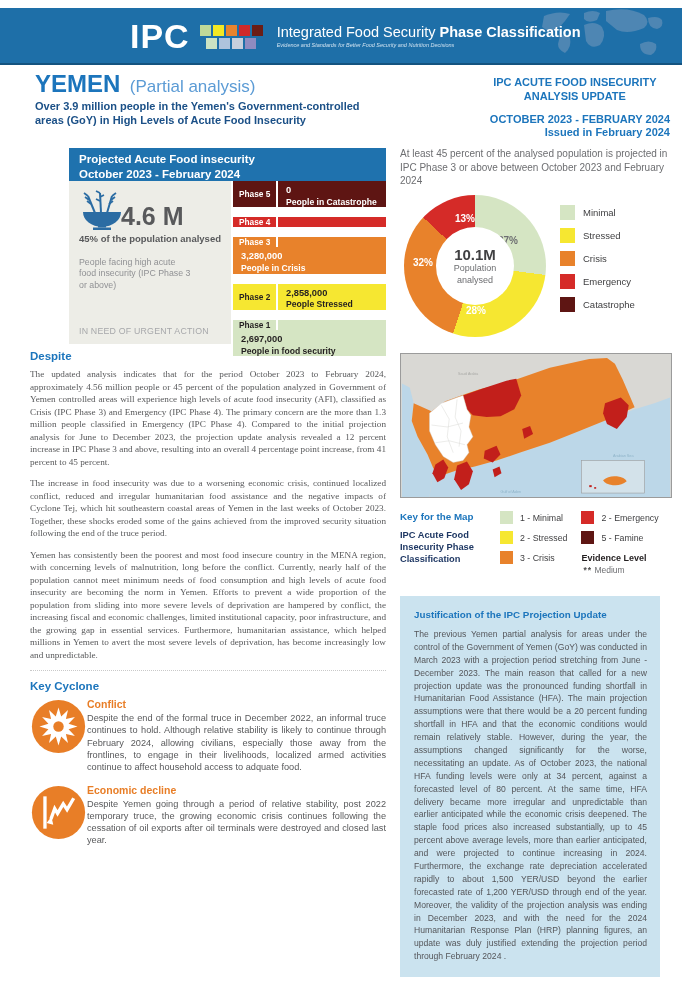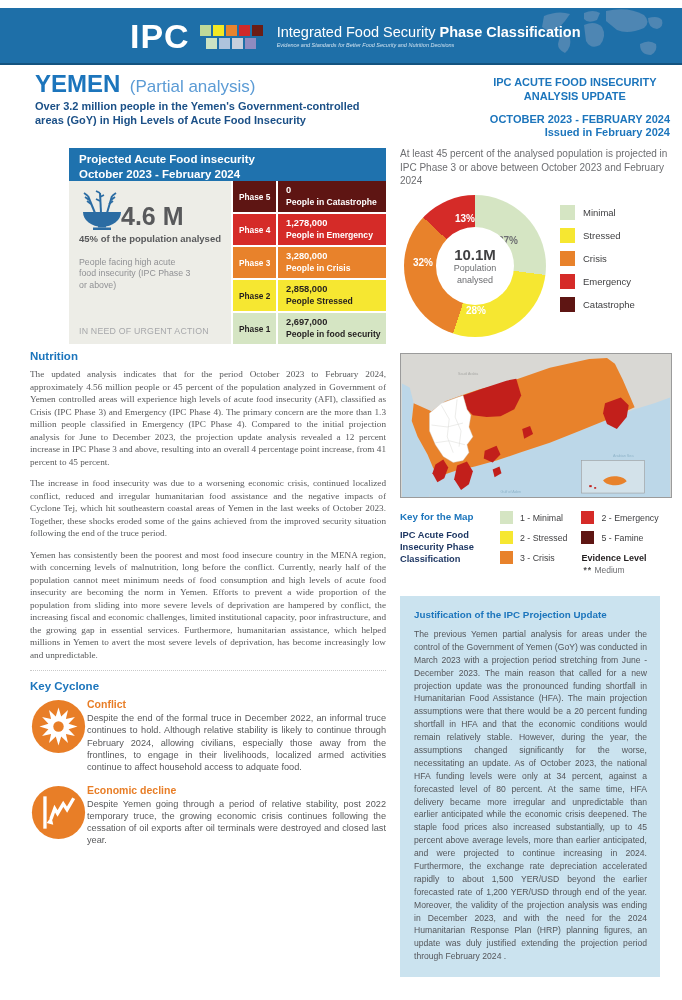--- a/index.html
+++ b/index.html
@@ -32,21 +32,21 @@
   
   .stats-box { position:absolute; top:148px; left:30px; width:356px; height:196px;padding-left:39px; }
   .stats-head { background:#1F72AE; color:#fff; font-size:11.5px; font-weight:bold; padding:4px 10px; height:33px; line-height:1.3; }
   .stats-body { display:flex; height:163px; }
   .stats-left { width:162px; background:#EDEDE7; padding:8px 8px 6px 10px; position:relative; }
   .bignum-row { display:flex; align-items:flex-end; }
   .big-number { font-size:25px; font-weight:bold; color:#58595B; margin-left:-4px; }
   .big-caption { font-size:9.5px; font-weight:bold; color:#58595B; margin-top:2px; line-height:1.25; }
   .stats-desc { font-size:8.8px; color:#909194; margin-top:12px; line-height:1.3; width:115px; }
   .stats-urgent { position:absolute; bottom:8px; left:10px; font-size:8.8px; color:#A7A8AB; letter-spacing:.2px; }
-  .phase-table { flex:1; margin-left:2px; display:flex; flex-direction:column; gap:2px; }
+  .phase-table { flex:1; margin-left:2px; display:flex; flex-direction:column; gap:10px; }
   .phase-row { flex:1; display:flex; }
   .phase-label { width:45px; flex:none; font-size:8.3px; font-weight:bold; display:flex; align-items:center; padding-left:6px; border-right:2px solid #fff; }
   .phase-val { flex:1; padding:4px 0 0 8px; }
   .phase-num { font-size:9.3px; font-weight:bold; line-height:1.25; }
   .phase-desc { font-size:8.6px; font-weight:bold; line-height:1.25; }
 
   
   .donut-intro { position:absolute; top:147px; left:400px; width:268px; font-size:10px; color:#6D6E71; line-height:1.35; }
   .donut { position:absolute; top:195px; left:404px; width:142px; height:142px; border-radius:50%; }
   .donut-hole { position:absolute; left:32px; top:32px; width:78px; height:78px; background:#fff; border-radius:50%; display:flex; flex-direction:column; align-items:center; justify-content:center; }
@@ -132,21 +132,21 @@
         <div class="band-title"><span>Integrated Food Security </span><b>Phase Classification</b></div>
         <div class="band-tagline">Evidence and Standards for Better Food Security and Nutrition Decisions</div>
       </div>
     </div>
   </div>
 
   <div class="country-line">
     <span class="country">YEMEN</span>
     <span class="analysis-type">(Partial analysis)</span>
   </div>
-  <div class="subtitle">Over 3.2 million people  in the Yemen's Government-controlled areas (GoY) in High Levels of Acute Food Insecurity</div>
+  <div class="subtitle">Over 3.9 million people  in the Yemen's Government-controlled areas (GoY) in High Levels of Acute Food Insecurity</div>
   <div class="right-head">
     <div class="rt" style="width:170px;">IPC ACUTE FOOD INSECURITY ANALYSIS UPDATE</div>
     <div class="period">
       <div>OCTOBER 2023 - FEBRUARY 2024</div>
       <div>Issued in February 2024</div>
     </div>
   </div>
 
   <div class="stats-box">
     <div class="stats-head">
@@ -186,40 +186,36 @@
       <div class="phase-table">
         <div class="phase-row" style="background: rgb(94, 21, 19); color: rgb(255, 255, 255);">
           <div class="phase-label">Phase 5</div>
           <div class="phase-val">
               <div class="phase-num">0</div>
               <div class="phase-desc">People in Catastrophe</div>
             </div>
         </div>
         <div class="phase-row" style="background: rgb(213, 43, 40); color: rgb(255, 255, 255);">
           <div class="phase-label">Phase 4</div>
-          <div class="phase-val">
-              <div class="phase-num">1,278,000</div>
-              <div class="phase-desc">People in Emergency</div>
-            </div>
-        </div>
-        <div class="phase-row" style="background: rgb(232, 130, 43); color: rgb(255, 255, 255);">
+        </div>
+        <div class="phase-row" style="background: rgb(232, 130, 43); color: rgb(255, 255, 255); flex-direction: column;">
           <div class="phase-label">Phase 3</div>
           <div class="phase-val">
               <div class="phase-num">3,280,000</div>
               <div class="phase-desc">People in Crisis</div>
             </div>
         </div>
         <div class="phase-row" style="background: rgb(246, 231, 49); color: rgb(35, 31, 32);">
           <div class="phase-label">Phase 2</div>
           <div class="phase-val">
               <div class="phase-num">2,858,000</div>
               <div class="phase-desc">People Stressed</div>
             </div>
         </div>
-        <div class="phase-row" style="background: rgb(213, 229, 195); color: rgb(35, 31, 32);">
+        <div class="phase-row" style="background: rgb(213, 229, 195); color: rgb(35, 31, 32); flex-direction: column;">
           <div class="phase-label">Phase 1</div>
           <div class="phase-val">
               <div class="phase-num">2,697,000</div>
               <div class="phase-desc">People in food security</div>
             </div>
         </div>
       </div>
     </div>
   </div>
 
@@ -252,21 +248,21 @@
         <span class="leg-sq lg3" style="background: rgb(213, 43, 40);"></span>
         <span class="leg-txt">Emergency</span>
       </div>
     <div class="leg-row">
         <span class="leg-sq lg4" style="background: rgb(94, 21, 19);"></span>
         <span class="leg-txt">Catastrophe</span>
       </div>
   </div>
 
   <div class="left-col">
-    <div class="sec-head">Nutrition</div>
+    <div class="sec-head">Despite</div>
     <p class="body-p">The updated analysis indicates that for the period October 2023 to February 2024, approximately 4.56 million people or 45 percent of the population analyzed in Government of Yemen controlled areas will experience high levels of acute food insecurity (AFI), classified as Crisis (IPC Phase 3) and Emergency (IPC Phase 4). The primary concern are the more than 1.3 million people classified in Emergency (IPC Phase 4). Compared to the initial projection analysis for June to December 2023, the projection update analysis revealed a 12 percent increase in IPC Phase 3 and above, resulting into an overall 4 percentage point increase, from 41 percent to 45 percent.</p>
     <p class="body-p">The increase in food insecurity was due to a worsening economic crisis, continued localized conflict, reduced and irregular humanitarian food assistance and the negative impacts of Cyclone Tej, which hit southeastern coastal areas of Yemen in the last weeks of October 2023. Together, these shocks eroded some of the gains achieved from the improved security situation following the end of the truce period.</p>
     <p class="body-p">Yemen has consistently been the poorest and most food insecure country in the MENA region, with concerning levels of malnutrition, long before the conflict. Currently, nearly half of the population cannot meet minimum needs of food consumption and high levels of acute food insecurity are becoming the norm in Yemen. Efforts to prevent a wide proportion of the population from sliding into more severe levels of deprivation are hampered by conflict, the increasing fiscal and economic challenges, limited institutional capacity, poor infrastructure, and the growing gap in essential services. Furthermore, humanitarian assistance, which helped millions in Yemen to avert the most severe levels of deprivation, has become increasingly low and unpredictable.</p>
     <div class="dotted-div"></div>
     <div class="sec-head">Key Cyclone</div>
 
     <div class="driver">
       <svg class="driver-icon" viewBox="0 0 60 60">
         <circle cx="30" cy="30" r="28" fill="#E87E27"></circle>
         <polygon fill="#fff" points="50,30 40.6,32.85 47.3,40 37.8,37.8 40,47.3 32.85,40.6 30,50 27.15,40.6 20,47.3 22.2,37.8 12.7,40 19.4,32.85 10,30 19.4,27.15 12.7,20 22.2,22.2 20,12.7 27.15,19.4 30,10 32.85,19.4 40,12.7 37.8,22.2 47.3,20 40.6,27.15"></polygon>

